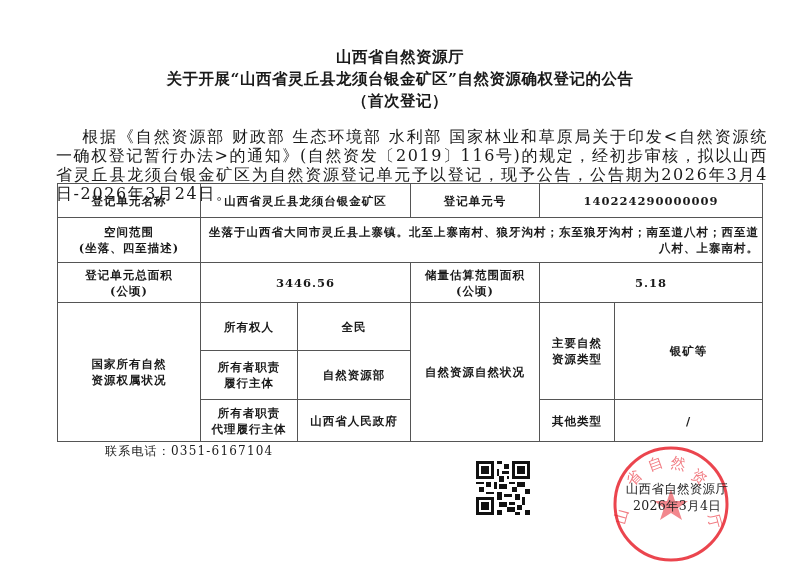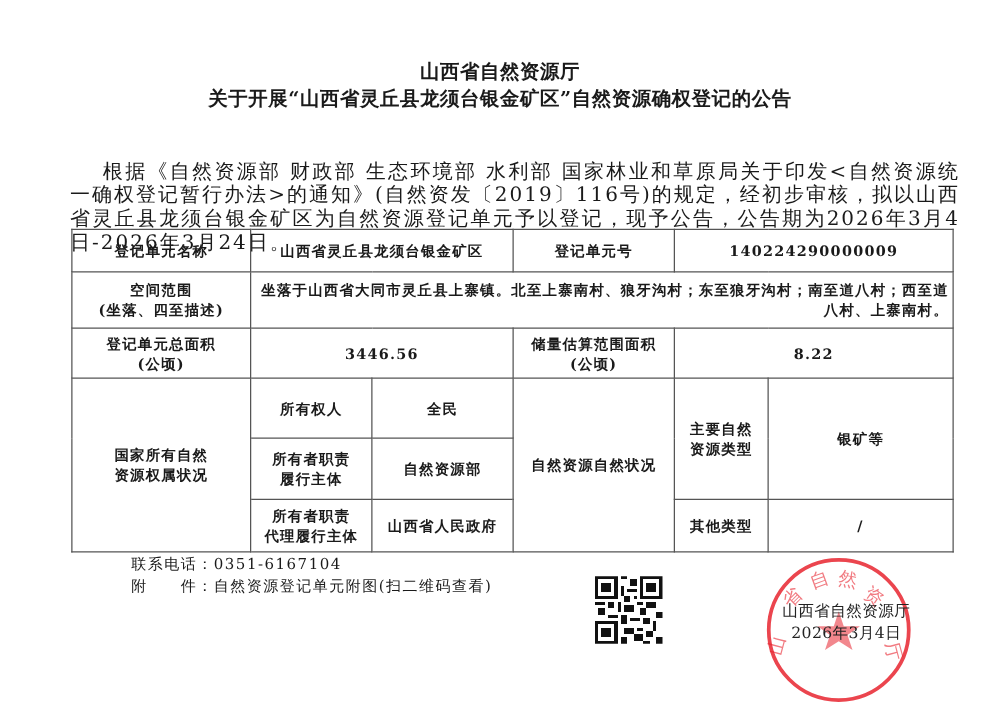--- a/index.html
+++ b/index.html
@@ -21,20 +21,21 @@
   .stamp { position: absolute; left: 612px; top: 445px; width: 118px; height: 118px; }
   .sign { position: absolute; left: 612px; top: 480px; width: 130px; text-align: center;
           font-size: 12.5px; line-height: 17px; letter-spacing: 0.3px; color: #222; }
 </style>
 </head>
 <body>
 
 <div class="title-block">
   <div class="title-line">山西省自然资源厅</div>
   <div class="title-line">关于开展“山西省灵丘县龙须台银金矿区”自然资源确权登记的公告</div>
+  <div class="title-line">（首次登记）</div>
 </div>
 
 <div class="body-para"><span class="indent"></span><span>根据《自然资源部 财政部 生态环境部 水利部 国家林业和草原局关于印发&lt;自然资源统一确权登记暂行办法&gt;的通知》(自然资发〔2019〕116号)的规定，经初步审核，拟以山西省灵丘县龙须台银金矿区为自然资源登记单元予以登记，现予公告，公告期为2026年3月4日-2026年3月24日。</span></div>
 
 <table class="main">
   <colgroup>
     <col style="width:143px">
       <col style="width:97px">
       <col style="width:113px">
     <col style="width:129px">
@@ -58,21 +59,21 @@
   <tr style="height:40px">
     <td>
           <div>登记单元总面积</div>
           <div>(公顷)</div>
         </td>
     <td colspan="2">3446.56</td>
     <td>
           <div>储量估算范围面积</div>
           <div>(公顷)</div>
         </td>
-    <td colspan="2">8.22</td>
+    <td colspan="2">5.18</td>
   </tr>
   <tr style="height:48px">
     <td rowspan="3">
           <div>国家所有自然</div>
           <div>资源权属状况</div>
         </td>
     <td>所有权人</td>
     <td>全民</td>
     <td rowspan="3">自然资源自然状况</td>
     <td rowspan="2">
@@ -95,21 +96,20 @@
         </td>
     <td>山西省人民政府</td>
     <td>其他类型</td>
     <td>/</td>
   </tr>
 </tbody>
   </table>
 
 <div class="footer">
   <div><span>联系电话：</span><span>0351-6167104</span></div>
-  <div><span>附　　件：</span><span>自然资源登记单元附图(扫二维码查看)</span></div>
 </div>
 
 <svg class="qr" viewBox="0 0 21 21" shape-rendering="crispEdges">
   <rect width="21" height="21" fill="#fff"></rect>
   <g fill="#111">
     <rect x="0" y="0" width="7" height="7"></rect>
       <rect x="1" y="1" width="5" height="5" fill="#fff"></rect>
       <rect x="2" y="2" width="3" height="3"></rect>
     <rect x="14" y="0" width="7" height="7"></rect>
       <rect x="15" y="1" width="5" height="5" fill="#fff"></rect>

